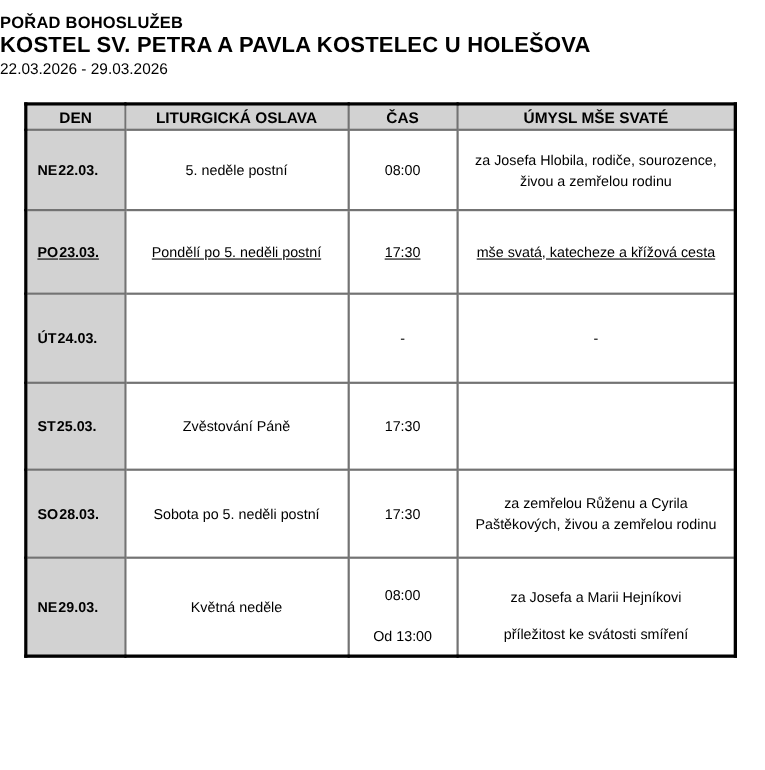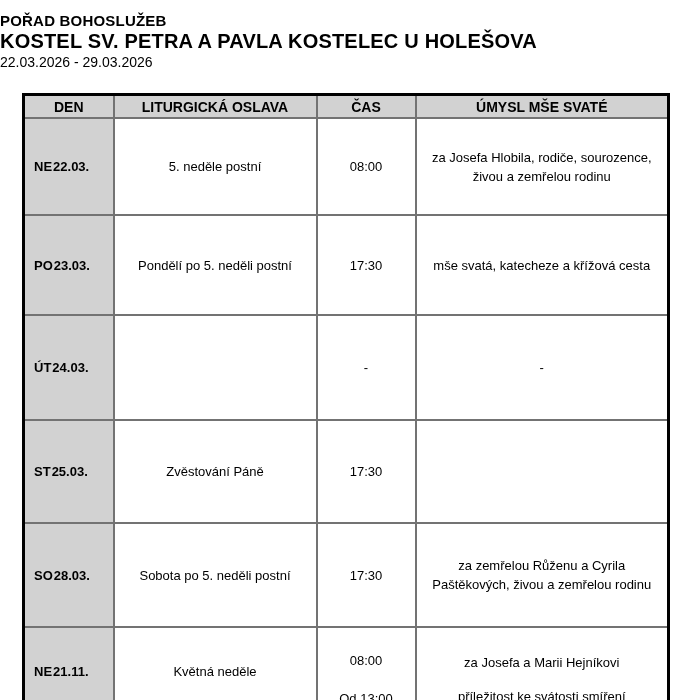--- a/index.html
+++ b/index.html
@@ -60,25 +60,25 @@
   .daywrap {
     display: flex;
     gap: 1px;
     padding-left: 8px;
     font-weight: bold;
     font-size: 13px;
     white-space: nowrap;
   }
   td.celeb   { text-align: center; padding: 0 21px; }
   td.time    { text-align: center; }
-  td.intent  { text-align: center; padding: 16px 14px; line-height: 19px; }
+  td.intent  { text-align: center; padding: 4px 14px; line-height: 19px; }
   td.intent.last { padding: 0 4px; }
 
   tr.r1 td { height: 63px; }
-  tr.r2 td { height: 66px; }
+  tr.r2 td { height: 66px; text-decoration: underline; }
   tr.r3 td { height: 71px; }
   tr.r4 td { height: 69px; }
   tr.r5 td { height: 65px; }
   tr.r6 td { height: 65px; }
   tr.r7 td { height: 70px; }
   tr.r8 td { height: 85px; }
 
   .stack {
     box-sizing: border-box;
     height: 81px;
@@ -165,21 +165,21 @@
         </div>
       </td>
       <td class="celeb">Sobota po 5. neděli postní</td>
       <td class="time">17:30</td>
       <td class="intent">za zemřelou Růženu a Cyrila Paštěkových, živou a zemřelou rodinu</td>
     </tr>
     <tr class="r8">
       <td class="day">
         <div class="daywrap">
           <span>NE</span>
-          <span>21.11.</span>
+          <span>29.03.</span>
         </div>
       </td>
       <td class="celeb">Květná neděle</td>
       <td class="time">
         <div class="stack">
           <div>08:00</div>
           <div>Od 13:00</div>
         </div>
       </td>
       <td class="intent last">

